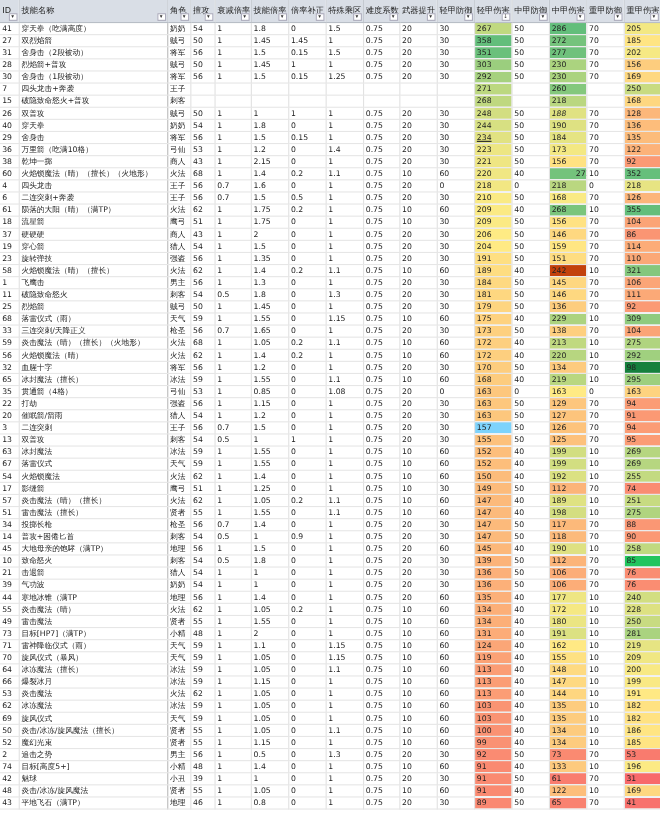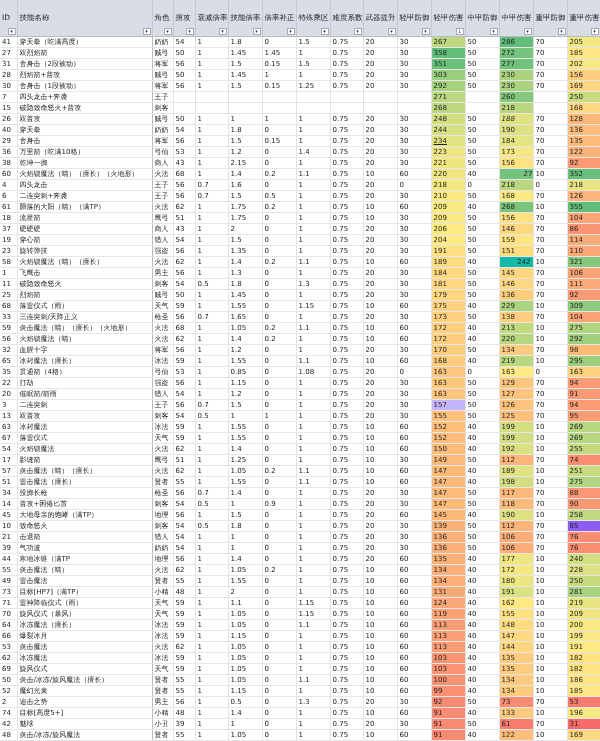--- a/index.html
+++ b/index.html
@@ -1,18 +1,18 @@
 <!DOCTYPE html>
 <html><head>
 <meta charset="utf-8">
 <style>
 *{box-sizing:border-box;margin:0;padding:0}
 body{width:600px;height:741px;overflow:hidden;background:#fff;font-family:"DejaVu Sans","Liberation Sans",sans-serif;font-size:7px;color:#222}
 table{border-collapse:collapse;table-layout:fixed;width:600px}
-th{height:36px;background:#d9dee6;font-weight:normal;text-align:left;padding:1px 2px;font-size:7.5px;color:#222;border-right:1px solid #c4c9d0;border-bottom:1px solid #b8bec6;vertical-align:middle;position:relative;white-space:nowrap;overflow:hidden}
+th{height:20px;background:#d9dee6;font-weight:normal;text-align:left;padding:1px 2px;font-size:7.5px;color:#222;border-right:1px solid #c4c9d0;border-bottom:1px solid #b8bec6;vertical-align:middle;position:relative;white-space:nowrap;overflow:hidden}
 th .flt{position:absolute;right:1px;bottom:1px;width:8px;height:7px;background:#fff;border:1px solid #aab;font-size:5px;line-height:5px;text-align:center;color:#333}
 td{height:10.4px;padding:0 2px;border-right:1px solid #e2e2e2;border-bottom:1px solid #e6e6e6;white-space:nowrap;overflow:hidden;line-height:10px}
 td.name{border-right:1px solid #bbb}
 </style>
 </head>
 <body>
 
 <table>
 <colgroup>
 <col style="width:17px">
@@ -420,21 +420,21 @@
         <td>62</td>
         <td>1</td>
         <td>1.4</td>
         <td>0.2</td>
         <td>1.1</td>
         <td>0.75</td>
         <td>10</td>
         <td>60</td>
         <td style="background: rgb(254, 221, 129);">189</td>
         <td>40</td>
-        <td style="background: #14b8a6; text-align: right;">242</td>
+        <td style="background: #c2410c;">242</td>
         <td>10</td>
         <td style="background: rgb(132, 199, 125);">321</td>
       </tr>
       <tr>
         <td>1</td>
         <td class="name">飞鹰击</td>
         <td>男主</td>
         <td>56</td>
         <td>1</td>
         <td>1.3</td>
@@ -566,21 +566,21 @@
         <td>1.2</td>
         <td>0</td>
         <td>1</td>
         <td>0.75</td>
         <td>20</td>
         <td>30</td>
         <td style="background: rgb(253, 205, 126);">170</td>
         <td>50</td>
         <td style="background: rgb(253, 203, 126);">134</td>
         <td>70</td>
-        <td style="background: #fdba74;">98</td>
+        <td style="background: #15803d;">98</td>
       </tr>
       <tr>
         <td>65</td>
         <td class="name">冰封魔法（擅长）</td>
         <td>冰法</td>
         <td>59</td>
         <td>1</td>
         <td>1.55</td>
         <td>0</td>
         <td>1.1</td>
@@ -652,21 +652,21 @@
         <td class="name">二连突刺</td>
         <td>王子</td>
         <td>56</td>
         <td>0.7</td>
         <td>1.5</td>
         <td>0</td>
         <td>1</td>
         <td>0.75</td>
         <td>20</td>
         <td>30</td>
-        <td style="background: #c4b5fd;">157</td>
+        <td style="background: #7dd3fc;">157</td>
         <td>50</td>
         <td style="background: rgb(253, 195, 124);">126</td>
         <td>70</td>
         <td style="background: rgb(251, 156, 117);">94</td>
       </tr>
       <tr>
         <td>13</td>
         <td class="name">双普攻</td>
         <td>刺客</td>
         <td>54</td>
@@ -854,21 +854,21 @@
         <td>1.8</td>
         <td>0</td>
         <td>1</td>
         <td>0.75</td>
         <td>20</td>
         <td>30</td>
         <td style="background: rgb(252, 179, 121);">139</td>
         <td>50</td>
         <td style="background: rgb(252, 180, 121);">112</td>
         <td>70</td>
-        <td style="background: #8b5cf6;">85</td>
+        <td style="background: #22c55e;">85</td>
       </tr>
       <tr>
         <td>21</td>
         <td class="name">击退箭</td>
         <td>猎人</td>
         <td>54</td>
         <td>1</td>
         <td>1</td>
         <td>0</td>
         <td>1</td>

